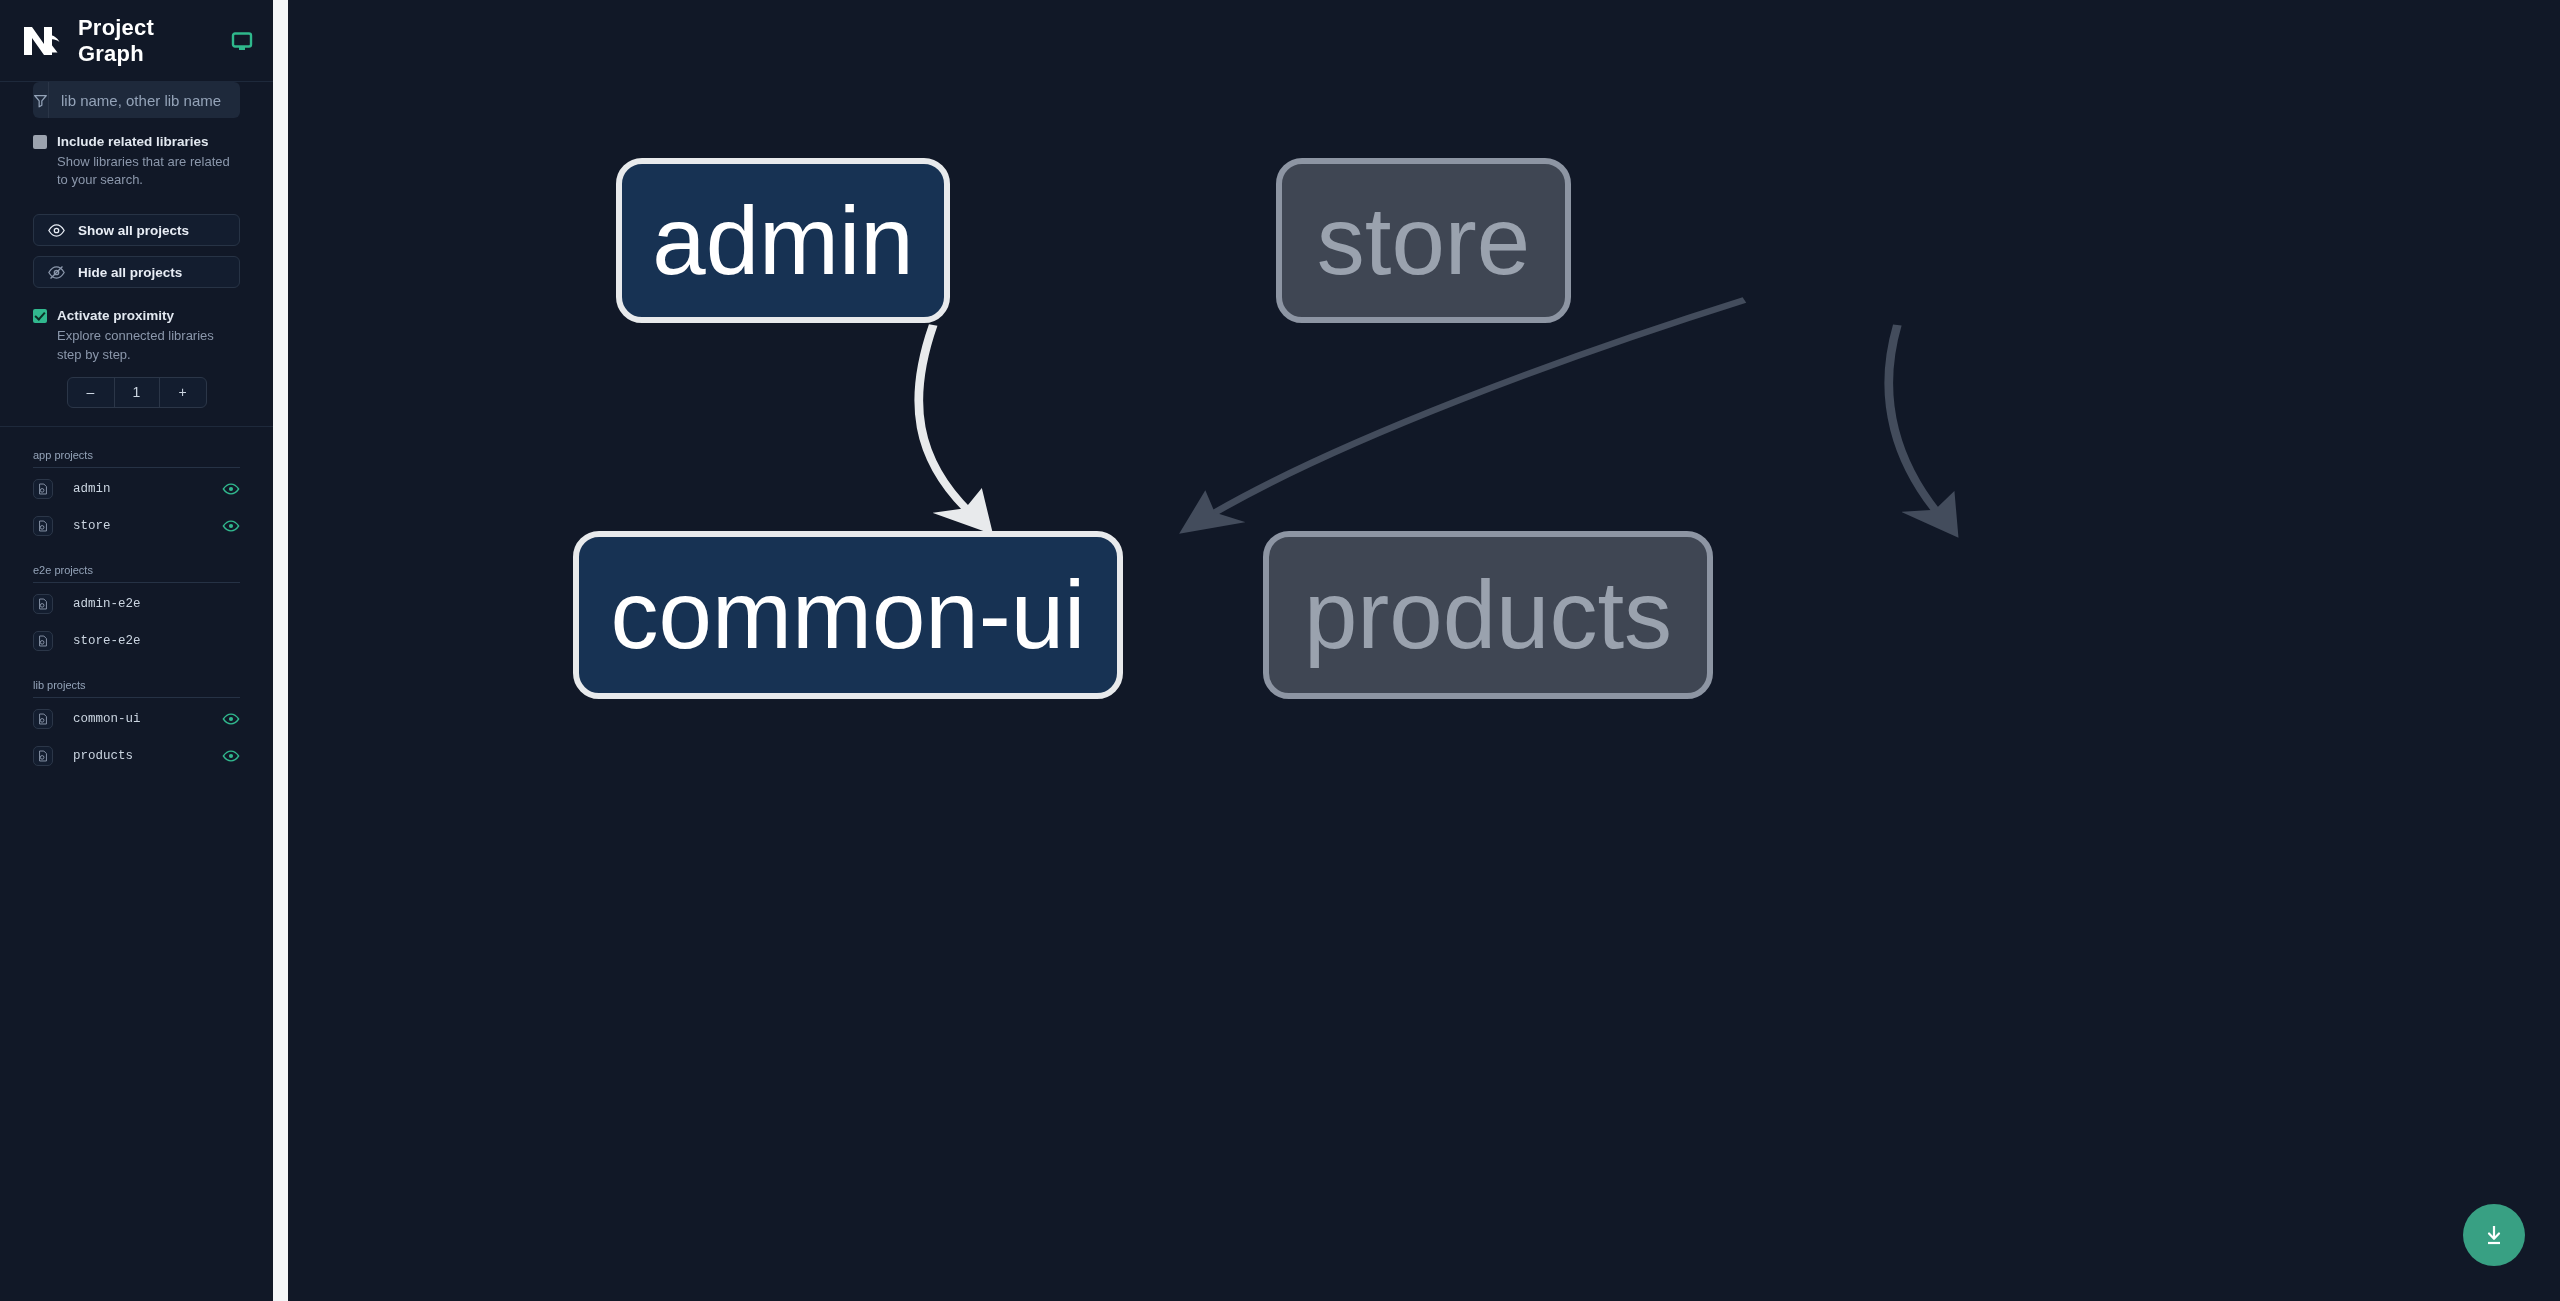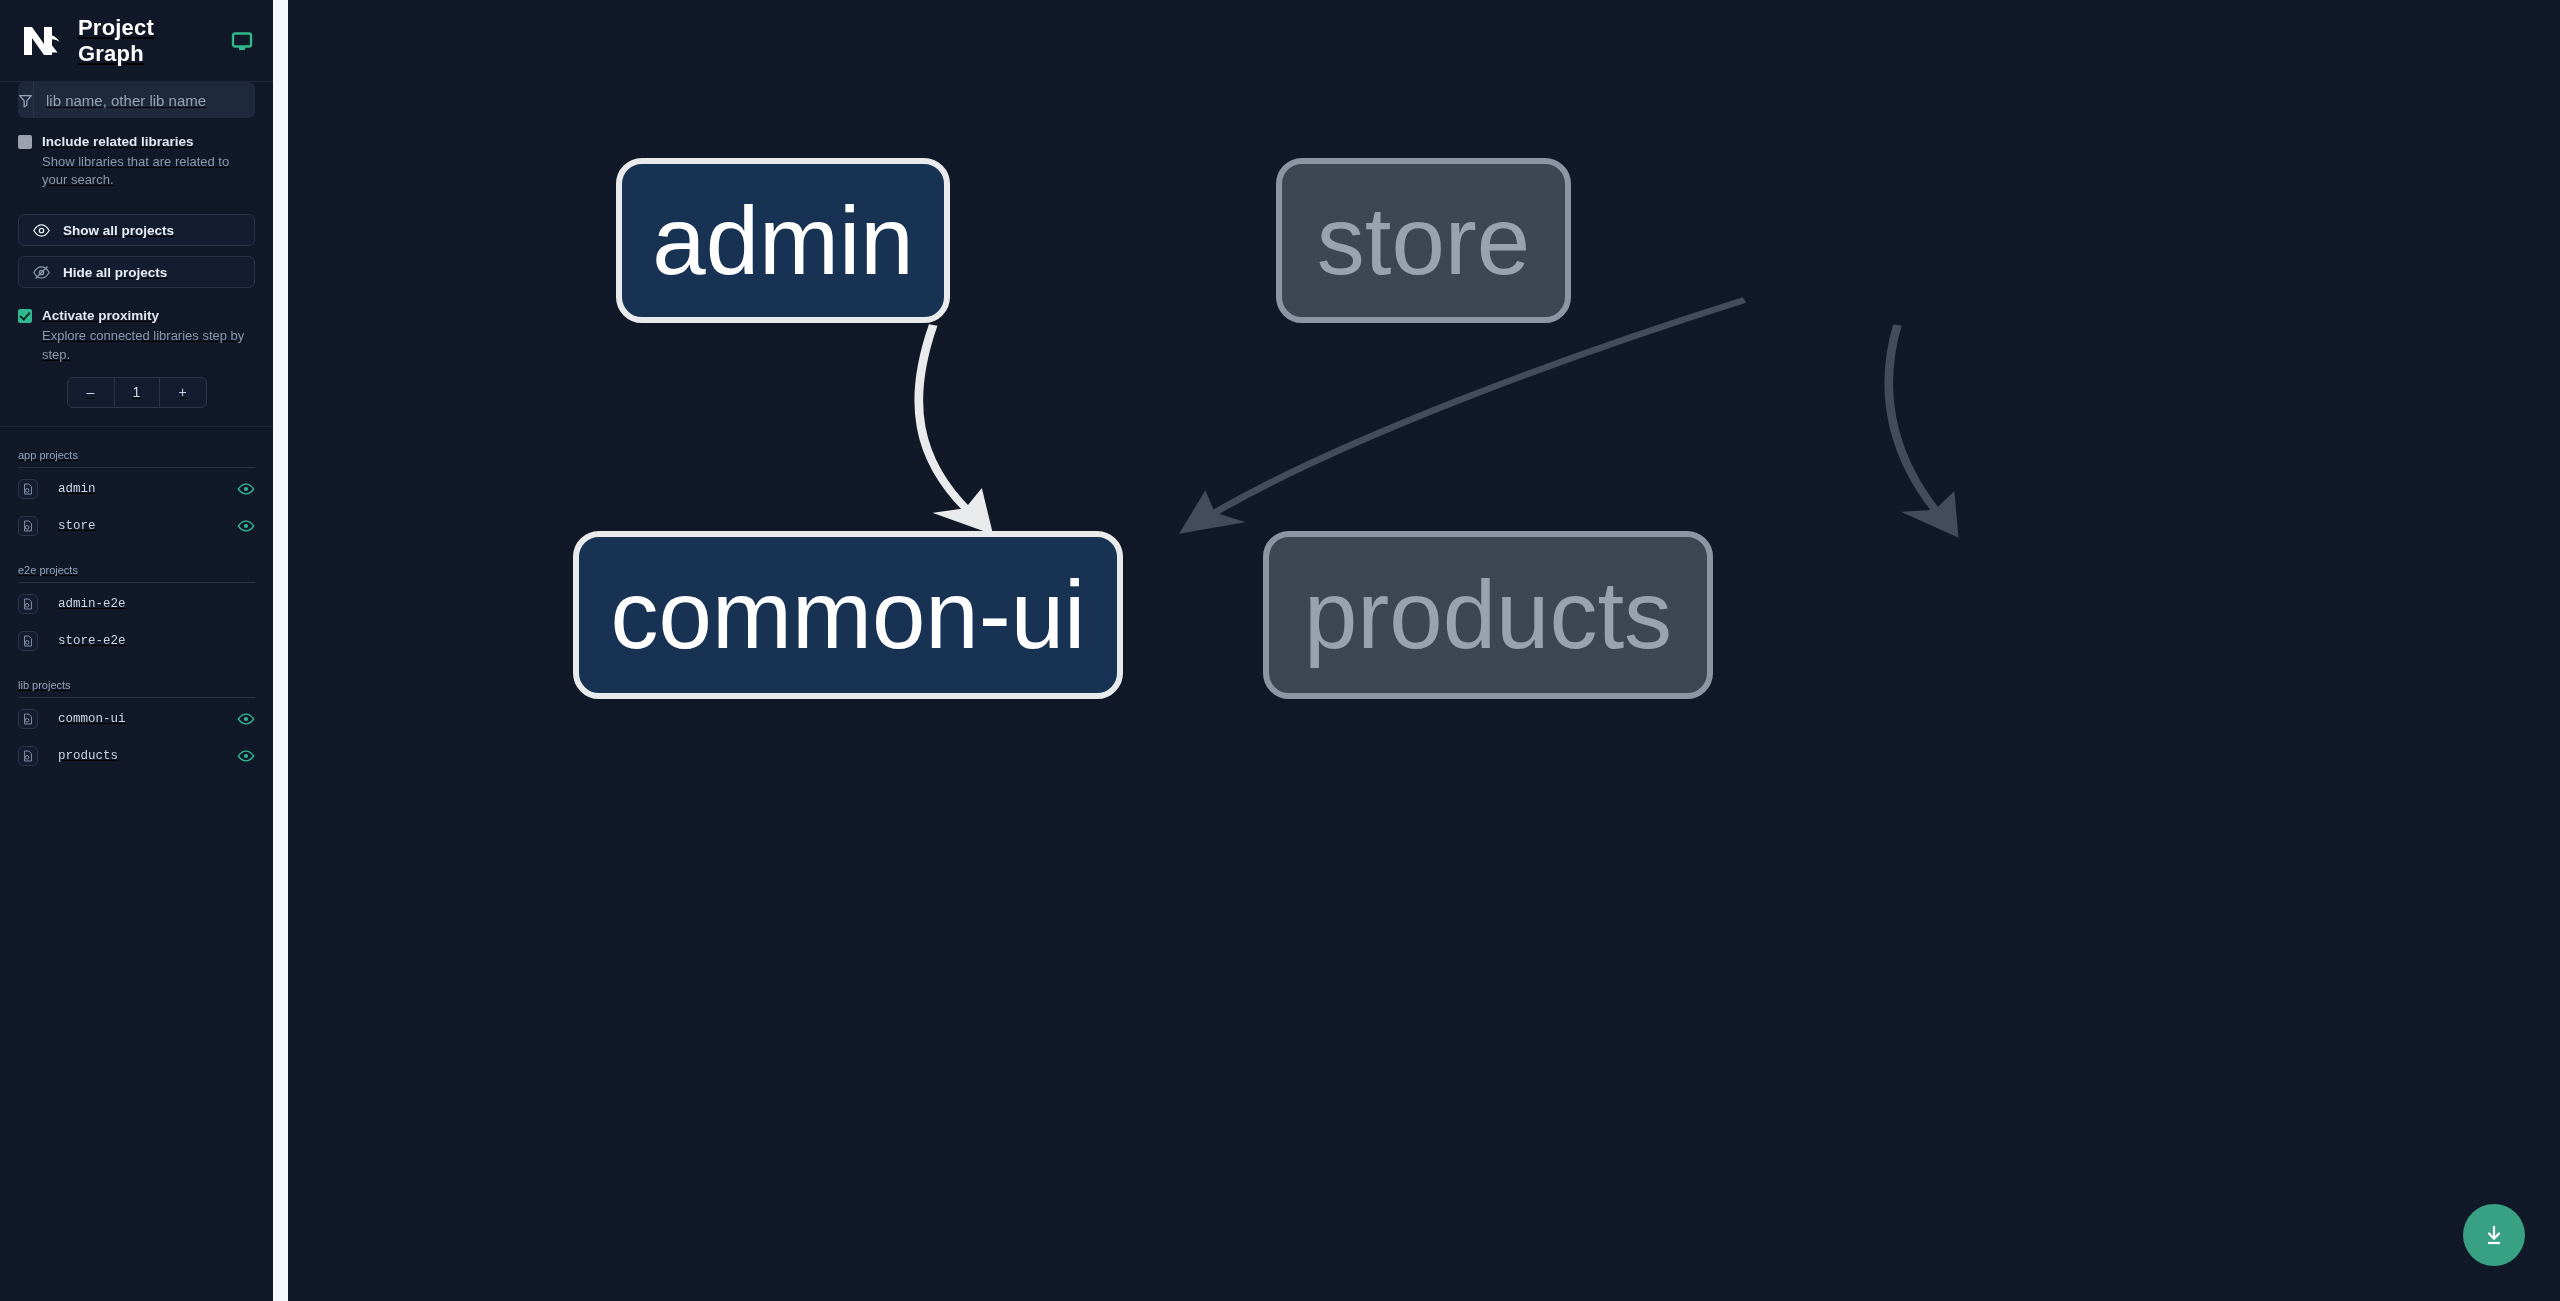--- a/index.html
+++ b/index.html
@@ -2,21 +2,21 @@
 <html><head>
 <meta charset="utf-8">
 <style>
   * { box-sizing: border-box; margin: 0; padding: 0; }
   html, body {
     width: 2560px; height: 1301px;
     background: #0f172a;
     font-family: "Liberation Sans", sans-serif;
     overflow: hidden;
   }
-  #app { position: relative; width: 2560px; height: 1230px; display: flex; text-decoration: underline; }
+  #app { position: relative; width: 2560px; height: 1230px; display: flex; }
 
   
   .sidebar {
     width: 273px; height: 1301px;
     background: #111827;
     position: relative;
     flex: 0 0 273px;
     overflow: hidden;
   }
   .scroll-strip {
@@ -38,21 +38,21 @@
   }
   .monitor-icon { margin-left: 16px; width: 22px; height: 22px; display:block; }
 
   .sb-tagline {
     display: flex; align-items: center; gap: 11px;
     padding: 16px 20px 14px 22px;
     color: #94a3b8; font-size: 14.5px;
   }
   .info-icon { width: 15px; height: 15px; flex: 0 0 15px; display:block; }
 
-  .sb-body { padding: 0 18px; }
+  .sb-body { padding: 0 33px; }
 
   .filter-row {
     display: flex; align-items: center;
     height: 36px;
     background: #1e293b;
     border-radius: 6px;
     margin-bottom: 14px;
   }
   .filter-icon-wrap {
     width: 38px; height: 36px;

